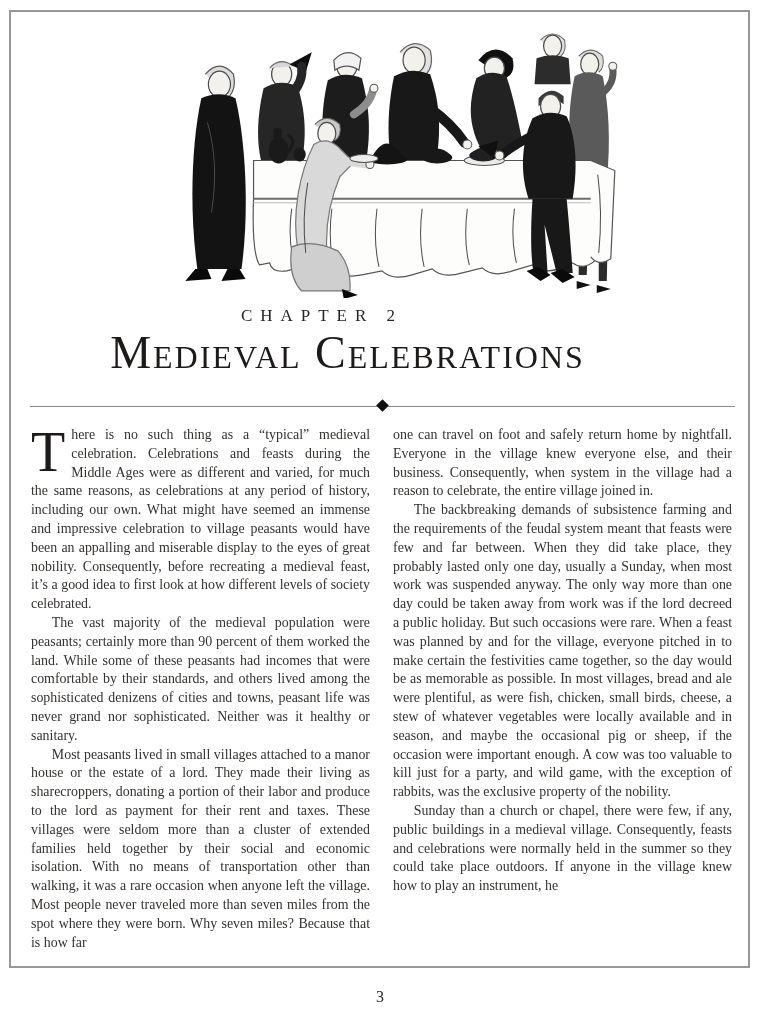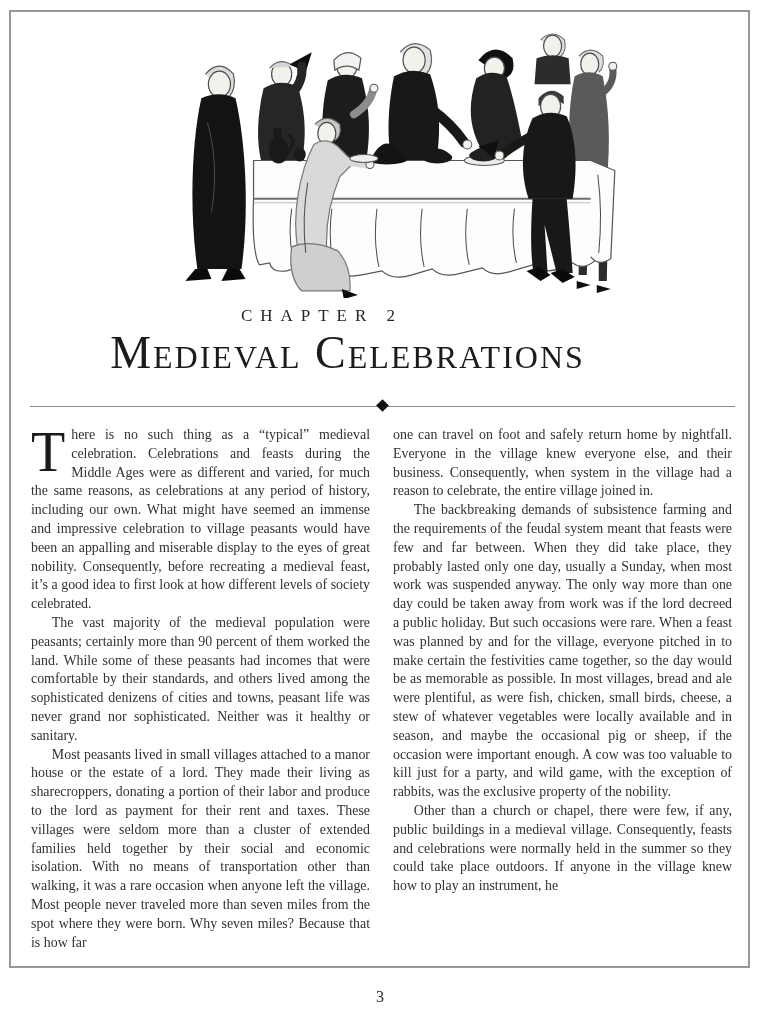--- a/index.html
+++ b/index.html
@@ -221,17 +221,17 @@
 
 <div class="columns">
   <div class="col">
     <p><span class="dropcap">T</span><span>here is no such thing as a “typical” medieval celebration. Celebrations and feasts during the Middle Ages were as different and varied, for much the same reasons, as celebrations at any period of history, including our own. What might have seemed an immense and impressive celebration to village peasants would have been an appalling and miserable display to the eyes of great nobility. Consequently, before recreating a medieval feast, it’s a good idea to first look at how different levels of society celebrated.</span></p>
     <p class="indent">The vast majority of the medieval population were peasants; certainly more than 90 percent of them worked the land. While some of these peasants had incomes that were comfortable by their standards, and others lived among the sophisticated denizens of cities and towns, peasant life was never grand nor sophisticated. Neither was it healthy or sanitary.</p>
     <p class="indent">Most peasants lived in small villages attached to a manor house or the estate of a lord. They made their living as sharecroppers, donating a portion of their labor and produce to the lord as payment for their rent and taxes. These villages were seldom more than a cluster of extended families held together by their social and economic isolation. With no means of transportation other than walking, it was a rare occasion when anyone left the village. Most people never traveled more than seven miles from the spot where they were born. Why seven miles? Because that is how far</p>
   </div>
   <div class="col">
     <p>one can travel on foot and safely return home by nightfall. Everyone in the village knew everyone else, and their business. Consequently, when system in the village had a reason to celebrate, the entire village joined in.</p>
     <p class="indent">The backbreaking demands of subsistence farming and the requirements of the feudal system meant that feasts were few and far between. When they did take place, they probably lasted only one day, usually a Sunday, when most work was suspended anyway. The only way more than one day could be taken away from work was if the lord decreed a public holiday. But such occasions were rare. When a feast was planned by and for the village, everyone pitched in to make certain the festivities came together, so the day would be as memorable as possible. In most villages, bread and ale were plentiful, as were fish, chicken, small birds, cheese, a stew of whatever vegetables were locally available and in season, and maybe the occasional pig or sheep, if the occasion were important enough. A cow was too valuable to kill just for a party, and wild game, with the exception of rabbits, was the exclusive property of the nobility.</p>
-    <p class="indent">Other than a church or chapel, there were few, if any, public buildings in a medieval village. Consequently, feasts and celebrations were normally held in the summer so they could take place outdoors. If anyone in the village knew how to play an instrument, he</p>
+    <p class="indent">Sunday than a church or chapel, there were few, if any, public buildings in a medieval village. Consequently, feasts and celebrations were normally held in the summer so they could take place outdoors. If anyone in the village knew how to play an instrument, he</p>
   </div>
 </div>
 
 <div class="page-number">3</div>
 
 </body></html>

